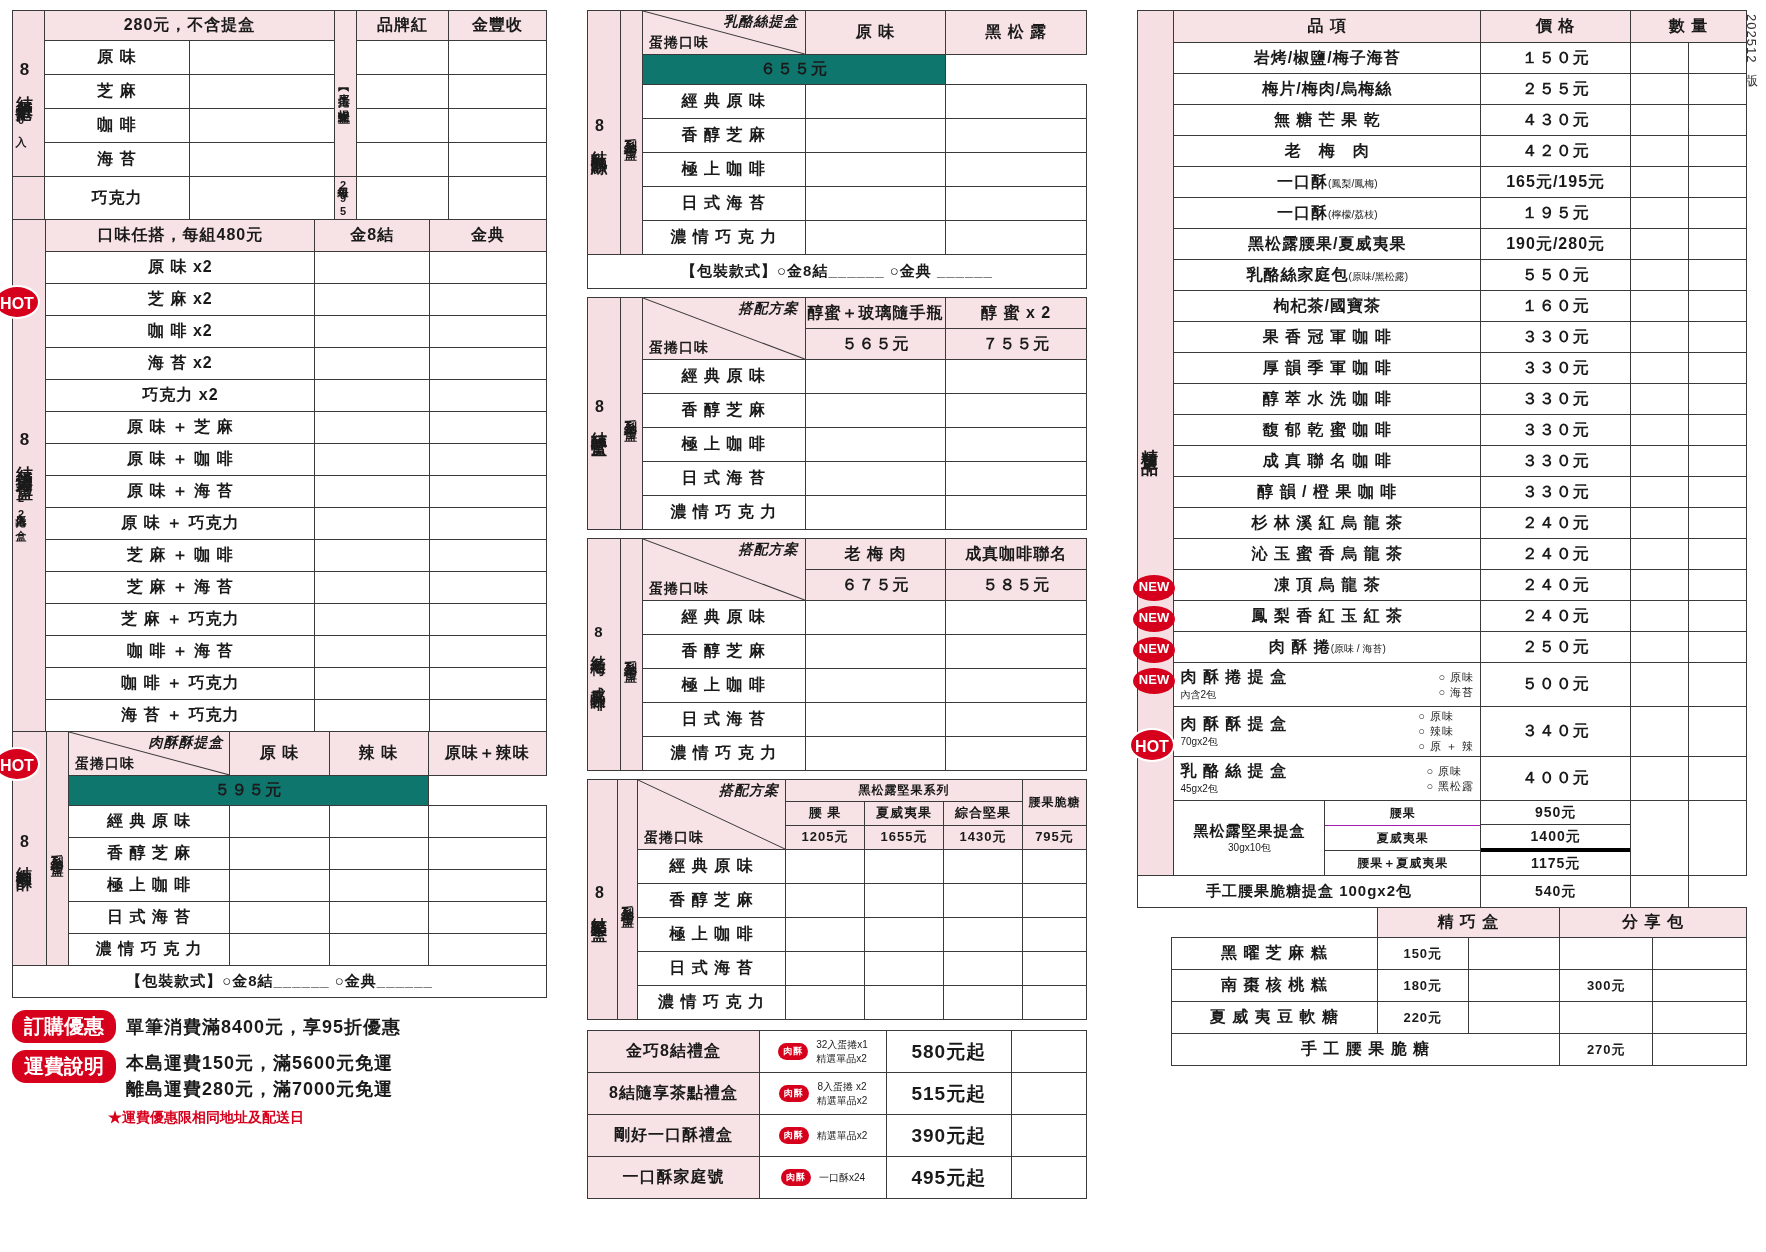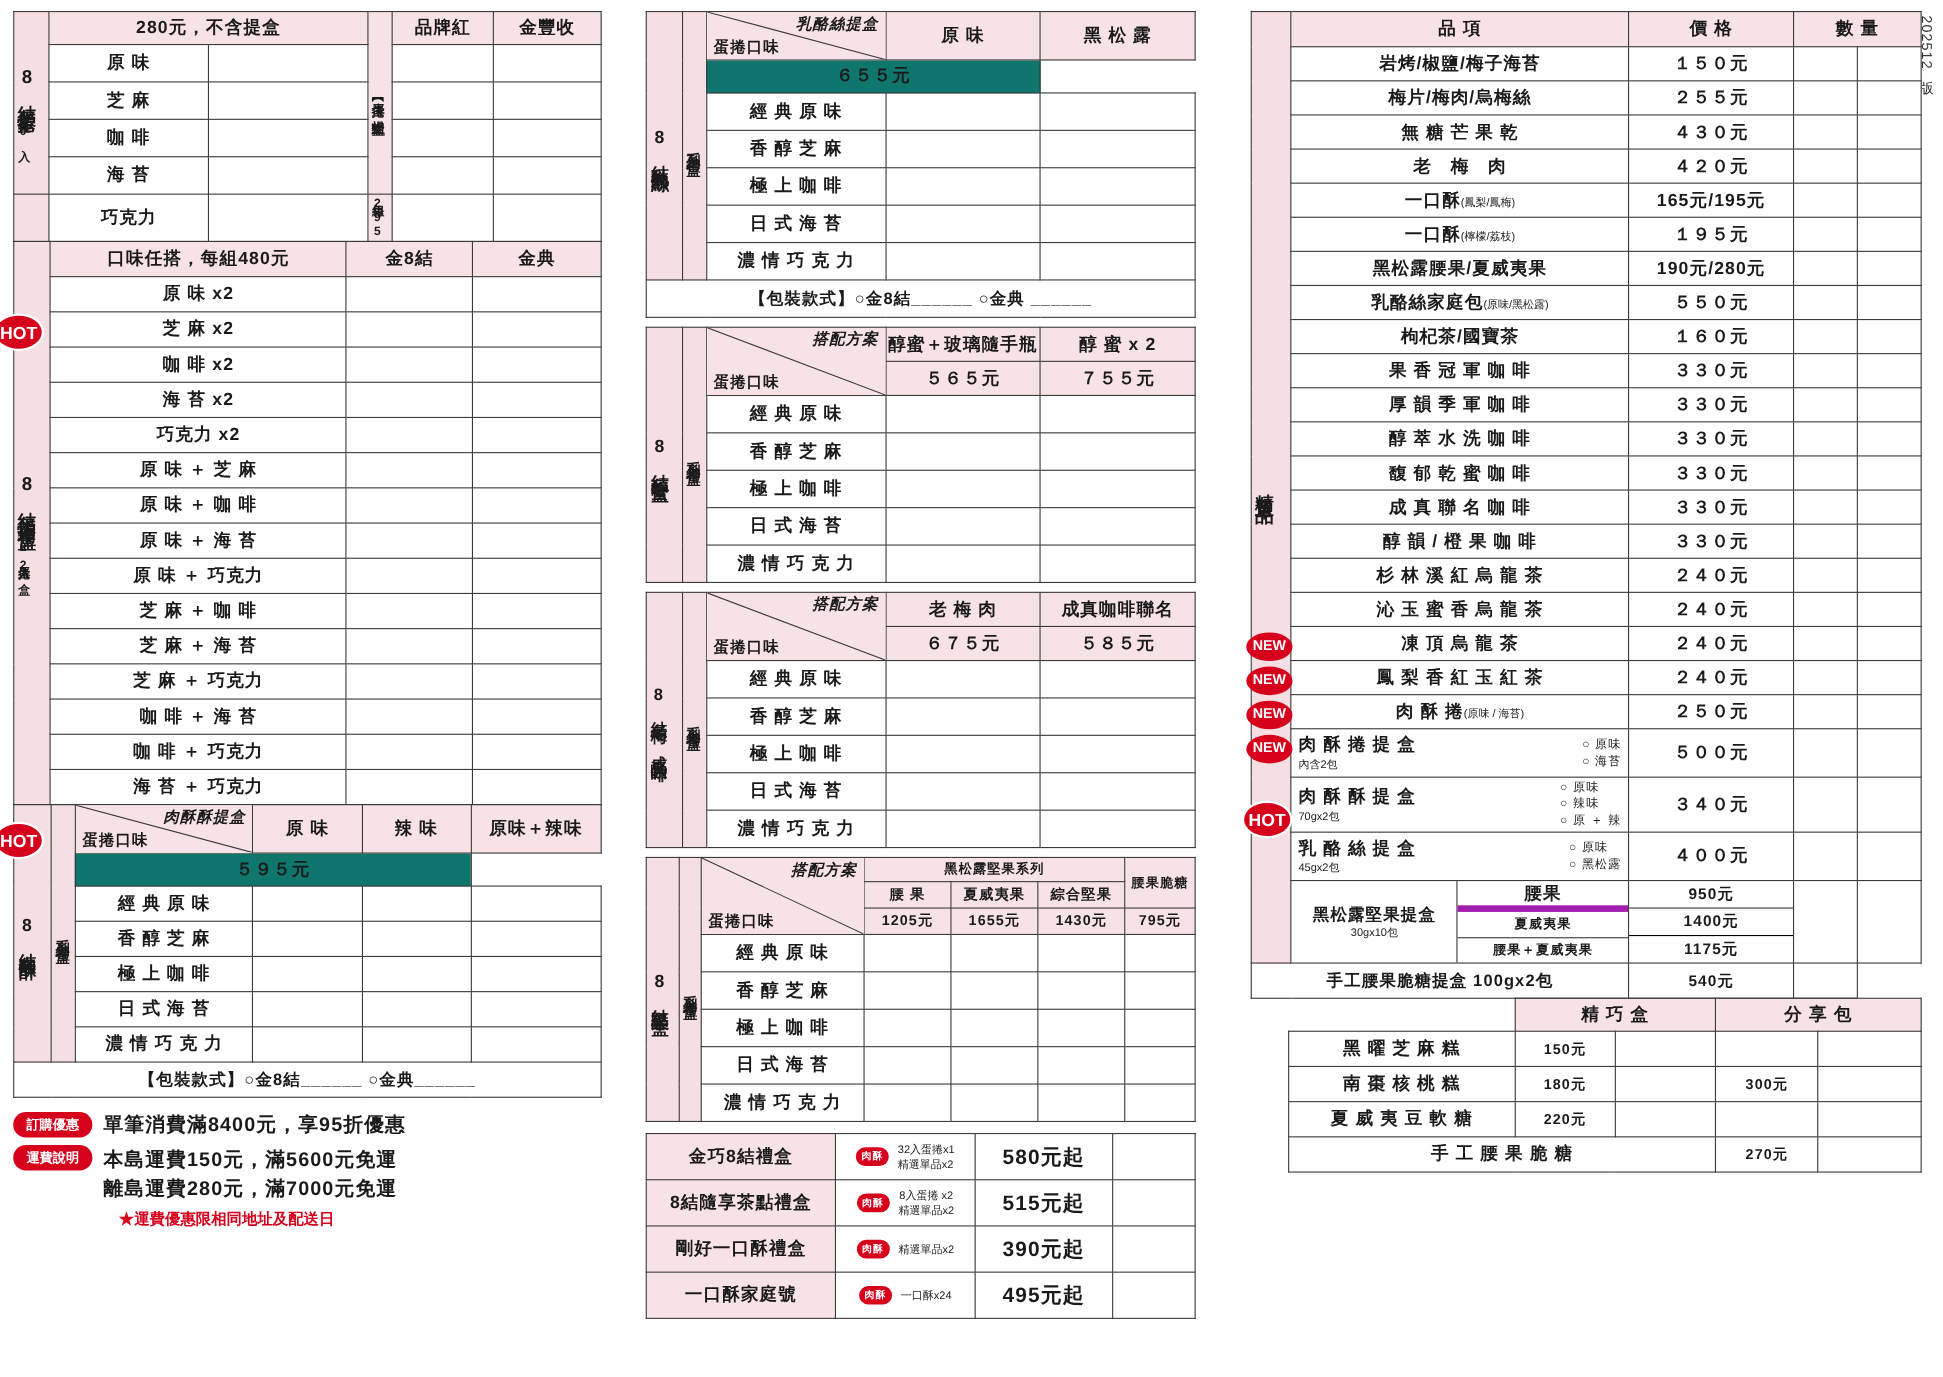--- a/index.html
+++ b/index.html
@@ -48,21 +48,21 @@
   }
   .newbadge {
     width:42px;height:26px;line-height:24px;border-radius:50%;
     background:#d6001c;color:#fff;font-size:13px;font-weight:bold;
     text-align:center;display:inline-block;
   }
   .notebox { margin-top:12px; }
   .noteline { display:flex; align-items:center; gap:10px; margin-bottom:7px; }
   .pill {
     background:#d6001c; color:#fff; border-radius:14px;
-    padding:3px 12px; font-size:12px; font-weight:bold; white-space:nowrap;
+    padding:3px 12px; font-size:20px; font-weight:bold; white-space:nowrap;
   }
   .notetxt { font-size:18px; font-weight:bold; letter-spacing:1px; }
   .star { color:#d6001c; font-size:14px; font-weight:bold; margin-left:96px; }
   .verinfo {
     position:absolute; right:6px; top:14px;
     writing-mode:vertical-rl; font-size:13px; letter-spacing:1px; color:#333;
   }
   .giftrow td { height:42px; }
   .icontag {
     display:inline-block; background:#d6001c; color:#fff; font-size:9px;
@@ -783,30 +783,30 @@
           </tr>
 
           <tr>
             <td class="white" style="padding:0;height:74px">
               <div style="display:flex;align-items:stretch;height:74px">
                 <div style="flex:0 0 150px;display:flex;flex-direction:column;justify-content:center">
                   <span style="font-size:15px">黑松露堅果提盒</span>
                   <span class="xs">30gx10包</span>
                 </div>
                 <div style="flex:1;display:flex;flex-direction:column;border-left:1px solid #3a3a3a">
-                  <div style="flex:1;display:flex;align-items:center;justify-content:center;font-size:16px;border-bottom:6px solid #a21caf">腰果</div>
+                  <div style="flex:1;display:flex;align-items:center;justify-content:center;font-size:12px;border-bottom:1px solid #a21caf">腰果</div>
                   <div style="flex:1;display:flex;align-items:center;justify-content:center;font-size:12px;border-bottom:1px solid #3a3a3a">夏威夷果</div>
                   <div style="flex:1;display:flex;align-items:center;justify-content:center;font-size:12px">腰果＋夏威夷果</div>
                 </div>
               </div>
             </td>
             <td class="white" style="padding:0">
               <div style="display:flex;flex-direction:column;height:74px">
                 <div style="flex:1;display:flex;align-items:center;justify-content:center;font-size:14px;border-bottom:1px solid #3a3a3a">950元</div>
-                <div style="flex:1;display:flex;align-items:center;justify-content:center;font-size:14px;border-bottom:1px solid #000000">1400元</div>
+                <div style="flex:1;display:flex;align-items:center;justify-content:center;font-size:14px;border-bottom:4px solid #000000">1400元</div>
                 <div style="flex:1;display:flex;align-items:center;justify-content:center;font-size:14px">1175元</div>
               </div>
             </td>
             <td class="white"></td>
                 <td class="white"></td>
           </tr>
 
           <tr>
             <td class="white" colspan="2" style="height:32px;font-size:15px">手工腰果脆糖提盒  100gx2包</td>
             <td class="white" style="font-size:14px">540元</td>

